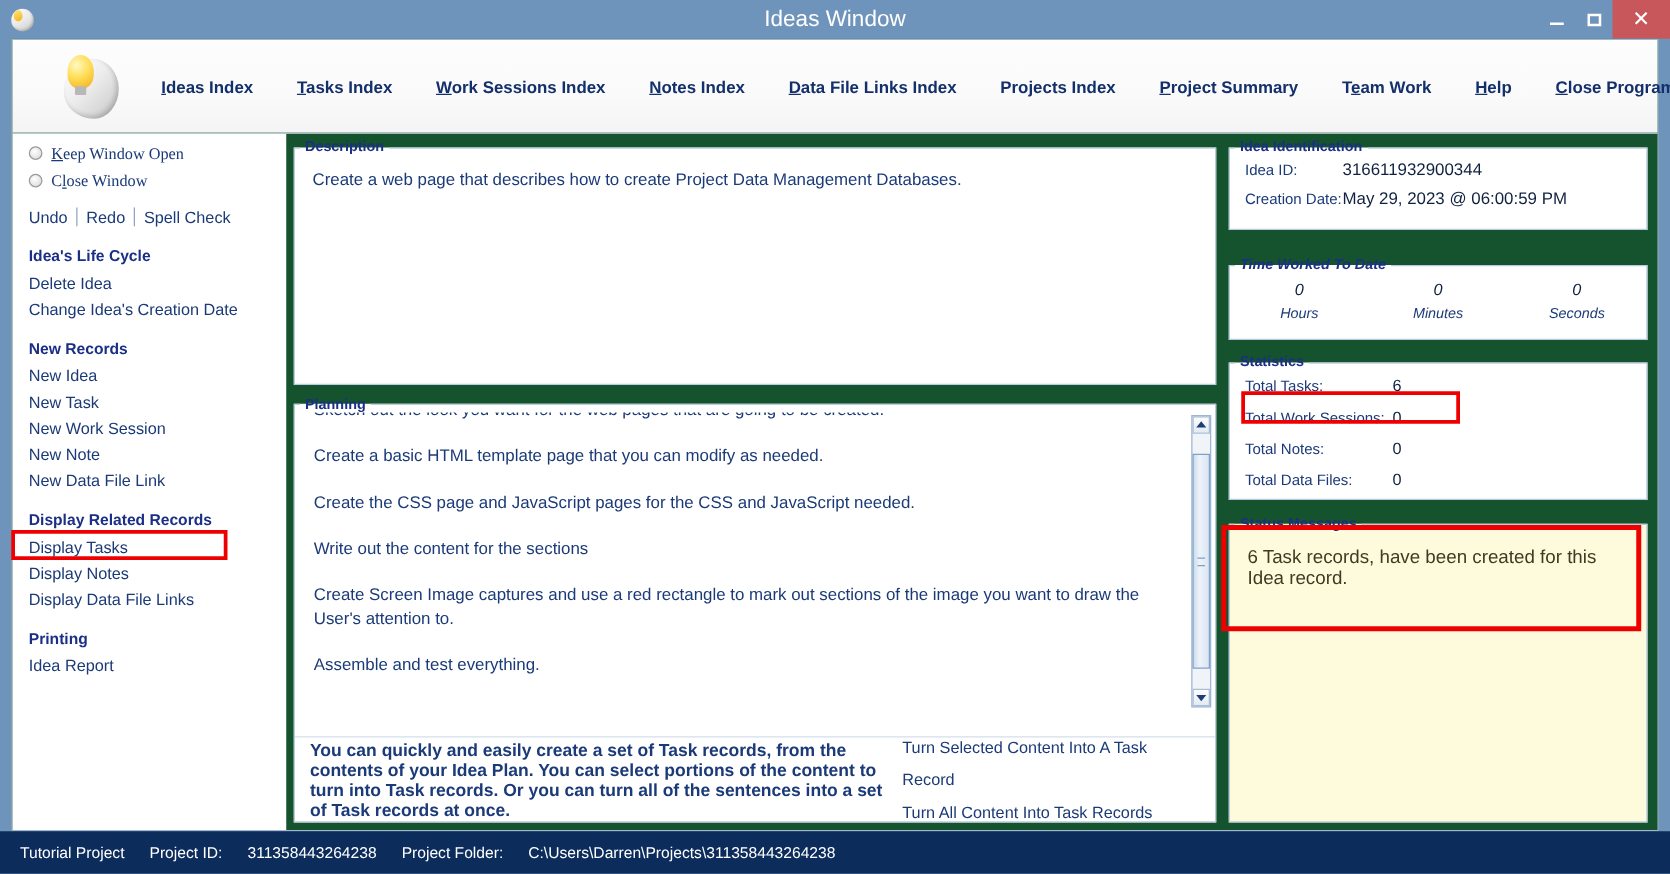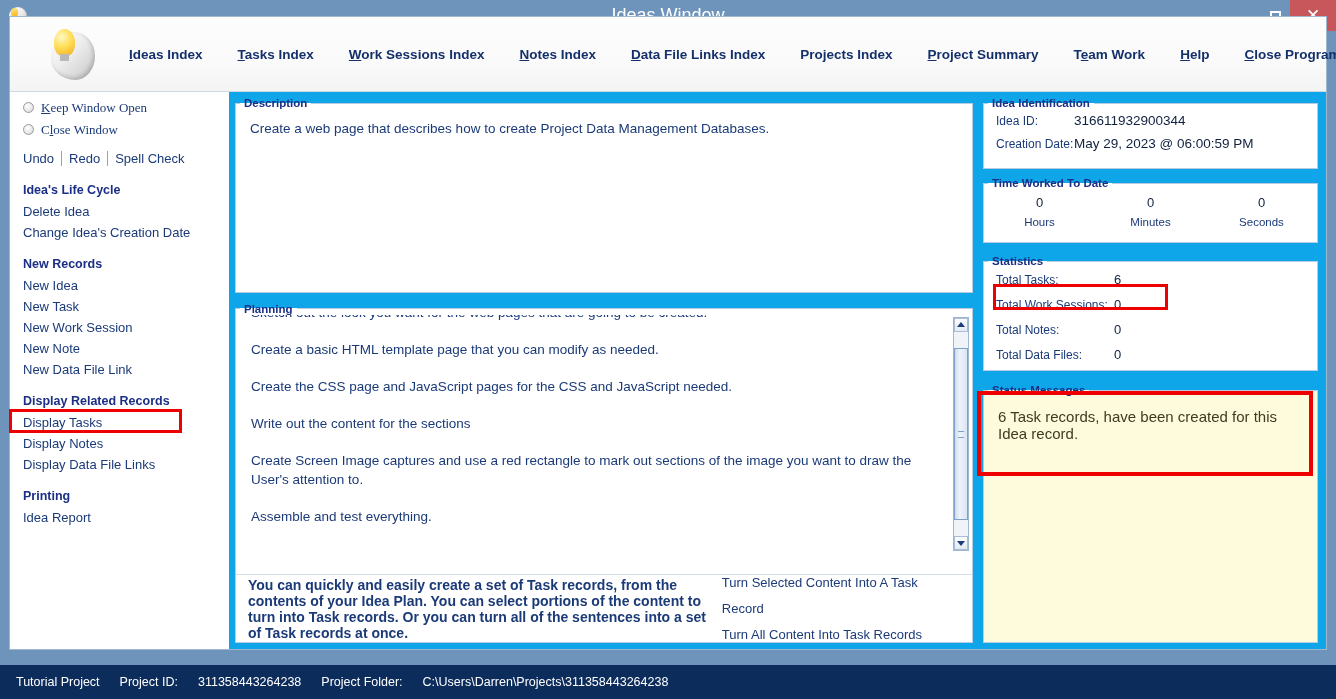--- a/index.html
+++ b/index.html
@@ -48,23 +48,23 @@
   }
   #btn-min { right: 76px; width: 30px; }
   #btn-max { right: 46px; width: 30px; }
   #btn-close { right: 0; width: 46px; background: #c8575b; }
   .min-glyph { width: 11px; height: 2px; background: #fff; margin-top: 6px; }
   .max-glyph { width: 11px; height: 10px; border: 2px solid #fff; }
   .close-glyph { font-size: 17px; line-height: 1; font-weight: 400; }
 
   
   #client {
-    position: absolute; left: 9px; top: 16px;
+    position: absolute; left: 9px; top: 31px;
     width: 1318px; height: 634px;
-    background: #0ea5e9;
+    background: #14532d;
     border: 1px solid #9fb8d0;
   }
 
   
   #toolbar {
     position: relative;
     height: 75px;
     background: linear-gradient(to bottom,#fdfdfd 0%,#fafafa 60%,#f4f4f4 100%);
     border-bottom: 1px solid #cfd9e4;
     display: flex; align-items: center;
@@ -272,21 +272,21 @@
     position: relative;
   }
   #ident-panel { height: 72px; }
   .kv-row {
     display: flex; align-items: center;
     height: 23px; padding-left: 12px;
   }
   .kv-key { color: #1b3a78; font-size: 12px; width: 78px; }
   .kv-val { color: #10213f; font-size: 13.5px; }
 
-  #time-panel { margin-top: 8px; height: 66px; }
+  #time-panel { margin-top: 22px; height: 66px; font-style: italic; }
   #time-grid { display: flex; padding-top: 4px; }
   .time-cell { flex: 1 1 0; text-align: center; }
   .time-num { color: #10213f; font-size: 13px; line-height: 20px; }
   .time-lbl { color: #1b3a78; font-size: 11.5px; line-height: 18px; }
 
   #stats-panel { margin-top: 12px; height: 116px; position: relative; }
   .stat-row {
     display: flex; align-items: center;
     height: 25px; padding-left: 12px;
   }

